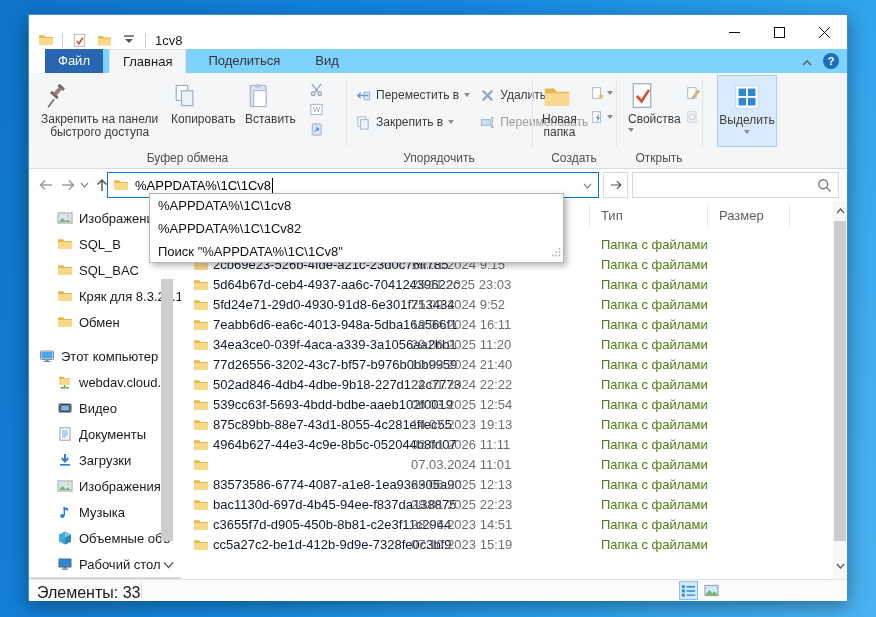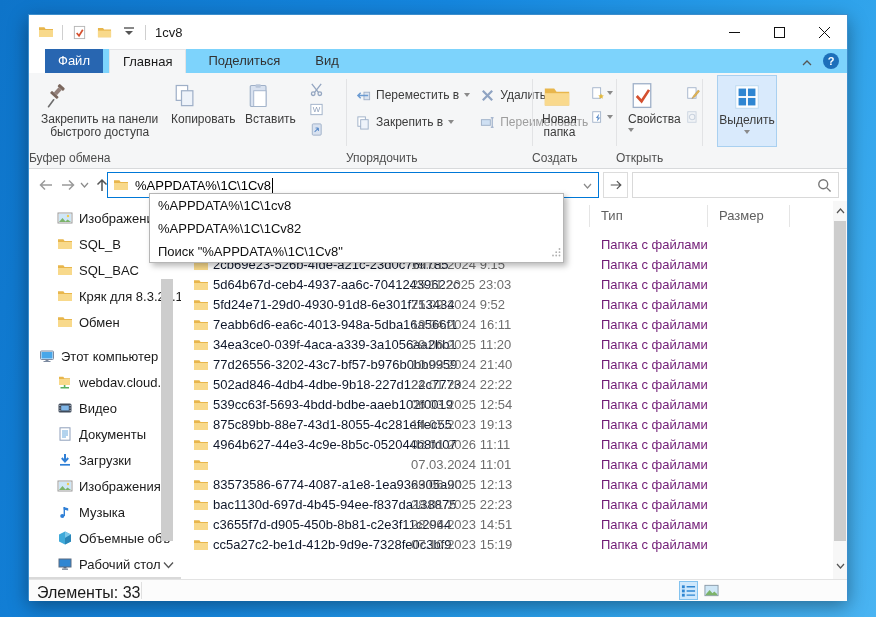--- a/index.html
+++ b/index.html
@@ -4,42 +4,42 @@
 <style>
   *{box-sizing:border-box;margin:0;padding:0}
   html,body{margin:0}
   .desktop{position:relative;width:876px;height:617px;overflow:hidden;
     background:linear-gradient(112deg,#0e74c9 0%,#1586de 40%,#2ba0ea 72%,#4ab4f2 100%);
     font-family:"Liberation Sans","DejaVu Sans",sans-serif;-webkit-font-smoothing:antialiased}
   .window{position:absolute;left:28px;top:14px;width:820px;height:586px;background:#fff;
     border:1px solid #3c8ecd;box-shadow:0 6px 18px rgba(0,0,0,.38)}
 
   
-  .titlebar{position:absolute;left:0;top:0;right:0;height:34px;background:#fff;display:flex;align-items:center}
+  .titlebar{position:absolute;left:0;top:0;right:0;height:34px;background:#fff;display:flex;align-items:flex-end}
   .qat{display:flex;align-items:center;gap:7px;padding-left:8px}
   .qat .sep{width:1px;height:15px;background:#cfcfcf}
   .qat-btn,.app-icon{width:18px;height:18px;display:flex;align-items:center;justify-content:center}
   .title{font-size:13px;color:#1a1a1a;margin-left:2px}
   .win-controls{position:absolute;right:0;top:0;height:34px;display:flex}
   .wc{width:45px;height:100%;display:flex;align-items:center;justify-content:center}
 
   
   .tabrow{position:absolute;left:16px;top:34px;right:0;height:24px;background:#7dd3fc;display:flex}
   .tab{height:24px;line-height:24px;font-size:13px;color:#323232;padding:0 13px;margin-right:9px;white-space:nowrap}
   .tab.file{background:#2866b1;color:#fff;margin-right:6px}
   .tab.active{background:#f5f6f7;border:1px solid #e4e4e6;border-bottom:none;color:#1a1a1a}
   .tab-right{position:absolute;right:8px;top:0;height:24px;display:flex;align-items:center;gap:11px}
   .help{width:16px;height:16px;border-radius:50%;background:#1d6fba;color:#fff;font-size:11px;font-weight:bold;
     display:flex;align-items:center;justify-content:center}
 
   
   .ribbon{position:absolute;left:0;top:58px;right:0;height:96px;background:#f5f6f7;border-bottom:1px solid #d8dadc}
   .rgroup{position:absolute;top:0;bottom:0}
   .rcontent{position:absolute;left:0;right:0;top:3px;display:flex;align-items:flex-start}
-  .glabel{position:absolute;bottom:3px;left:0;right:0;text-align:left;font-size:12px;color:#4f4f4f;white-space:nowrap}
+  .glabel{position:absolute;bottom:3px;left:0;right:0;text-align:center;font-size:12px;color:#4f4f4f;white-space:nowrap}
   .rdiv{position:absolute;top:6px;bottom:22px;width:1px;background:#e2e3e5}
   #g-clip{left:0;width:317px} #g-org{left:317px;width:186px} #g-new{left:503px;width:84px}
   #g-open{left:587px;width:86px} #g-sel{left:673px;width:96px}
   .bigbtn{display:flex;flex-direction:column;align-items:flex-start;padding:3px 4px;text-align:center}
   .bicon{height:34px;display:flex;align-items:center;justify-content:center}
   .blabel{font-size:12px;line-height:13px;color:#3b3b3b;white-space:nowrap}
   .smallcol{display:flex;flex-direction:column;gap:2px;padding-top:4px;margin-left:2px}
   .sbtn{width:22px;height:18px;display:flex;align-items:center;justify-content:center}
   .orgcol{display:flex;flex-direction:column;gap:7px;padding-top:9px}
   .srow{display:flex;align-items:center;gap:5px;font-size:12px;color:#3b3b3b;white-space:nowrap;height:20px}
@@ -78,21 +78,21 @@
   .filelist{position:absolute;left:152px;top:0;right:0;height:100%}
   .cols{position:absolute;left:0;top:0;right:14px;height:30px;font-size:13px;color:#5f5f5f}
   .col-type{position:absolute;left:420px;top:7px}
   .col-size{position:absolute;left:538px;top:7px}
   .csep{position:absolute;top:4px;height:22px;width:1px;background:#e5e5e5}
   .rows{position:absolute;left:0;top:34px;right:14px}
   .frow{position:relative;height:20px;font-size:13px;line-height:16px}
   .ficon{position:absolute;left:12px;top:2px;width:16px;height:16px}
   .fname{position:absolute;left:32px;top:2px;color:#0f172a;white-space:nowrap}
   .fdate{position:absolute;left:230px;top:2px;color:#6d6d6d;white-space:nowrap}
-  .ftype{position:absolute;left:420px;top:2px;color:#701a75;white-space:nowrap}
+  .ftype{position:absolute;left:420px;top:2px;color:#4d7c0f;white-space:nowrap}
   .vscroll{position:absolute;right:0;top:0;width:14px;height:100%;background:#f7f7f7}
   .vthumb{position:absolute;left:1px;top:20px;width:12px;height:320px;background:#cdcdcd}
   .varr{position:absolute;left:1px;width:12px;height:14px;display:flex;align-items:center;justify-content:center}
 
   
   .statusbar{position:absolute;left:0;top:564px;right:0;height:22px;background:#fcfcfc;border-top:1px solid #e3e3e3}
   .status-text{position:absolute;left:8px;top:4px;font-size:16px;color:#1a1a1a}
   .ssep{position:absolute;left:112px;top:2px;width:1px;height:17px;background:#e0e0e0}
   .view-toggles{position:absolute;left:650px;top:1px;display:flex;gap:4px}
   .vt{width:19px;height:19px;display:flex;align-items:center;justify-content:center;border:1px solid transparent}

